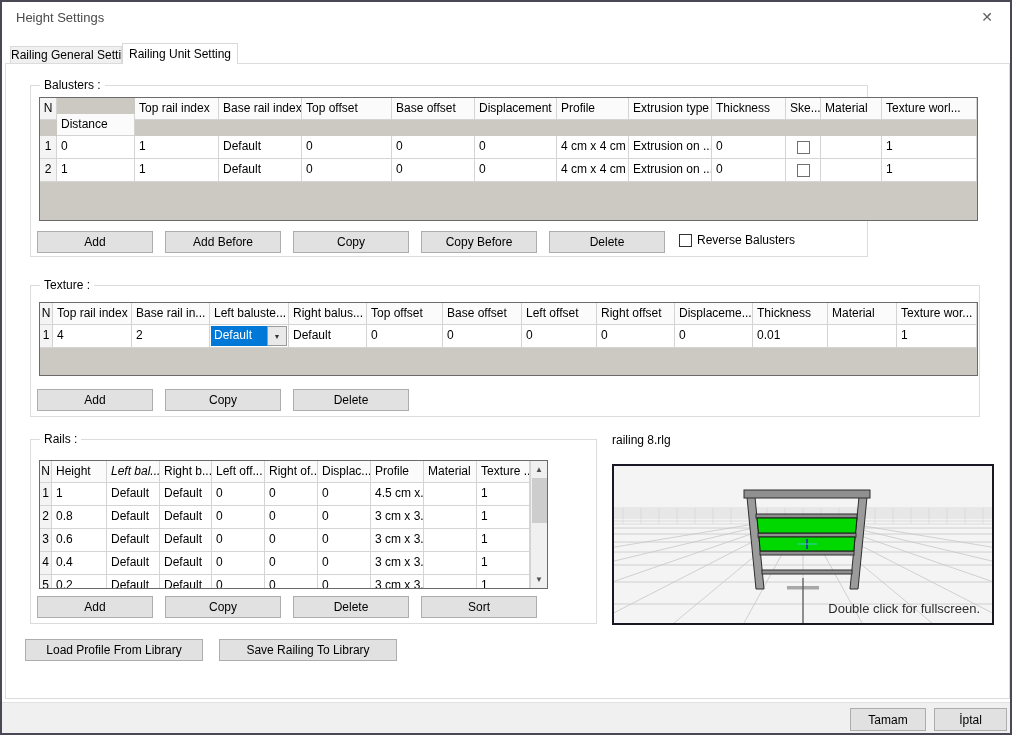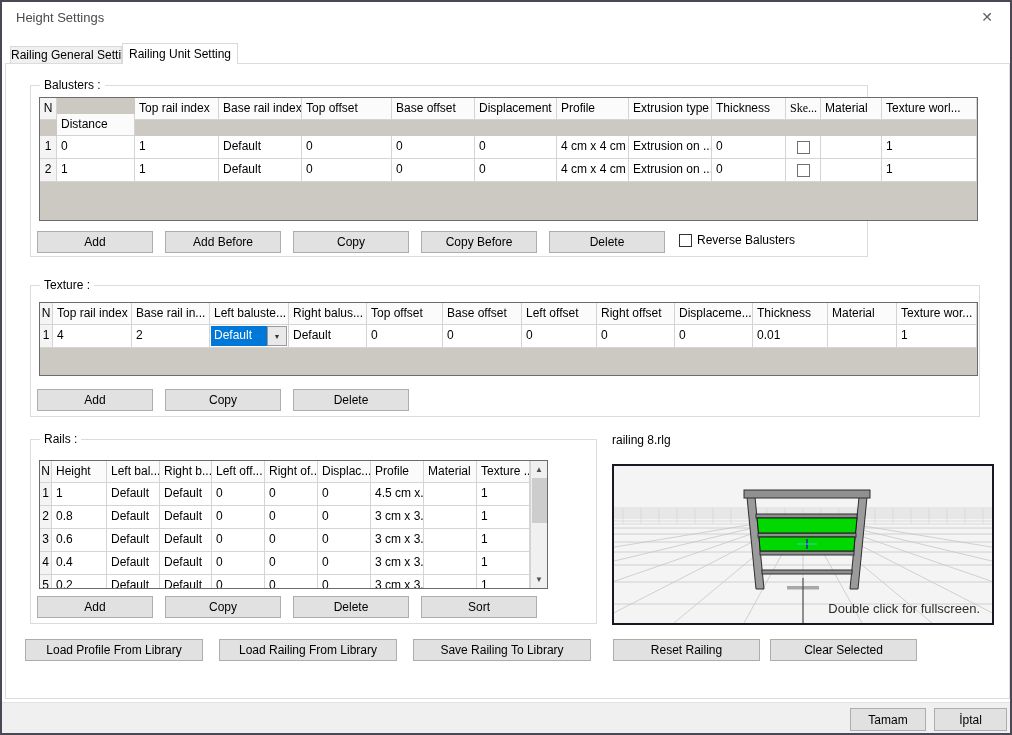--- a/index.html
+++ b/index.html
@@ -80,21 +80,21 @@
           <div class="th cn" style="width: 17px;">N</div>
           <div class="th" style="width: 78px; margin-top: 16px;">Distance</div>
           <div class="th" style="width: 84px;">Top rail index</div>
           <div class="th" style="width: 83px;">Base rail index</div>
           <div class="th" style="width: 90px;">Top offset</div>
           <div class="th" style="width: 83px;">Base offset</div>
           <div class="th" style="width: 82px;">Displacement</div>
           <div class="th" style="width: 72px;">Profile</div>
           <div class="th" style="width: 83px;">Extrusion type</div>
           <div class="th" style="width: 74px;">Thickness</div>
-          <div class="th" style="width: 35px; font-family: Liberation Serif, serif;">Ske...</div>
+          <div class="th" style="width: 35px;">Ske...</div>
           <div class="th" style="width: 61px;">Material</div>
           <div class="th" style="width: 95px;">Texture worl...</div>
         </div>
         <div class="tr">
           <div class="td cn" style="width: 17px;">1</div>
           <div class="td" style="width: 78px;">0</div>
           <div class="td" style="width: 84px;">1</div>
           <div class="td" style="width: 83px;">Default</div>
           <div class="td" style="width: 90px;">0</div>
           <div class="td" style="width: 83px;">0</div>
@@ -184,21 +184,21 @@
         <button class="btn">Delete</button>
       </div>
   </div>
 
   <div class="group" style="left:28px;top:437px;width:567px;height:185px;">
     <span class="group-label">Rails :</span>
     <div class="grid" style="left:8px;top:20px;width:507px;height:127px;">
         <div class="tr">
           <div class="th cn" style="width: 12px;">N</div>
           <div class="th" style="width: 55px;">Height</div>
-          <div class="th" style="width: 53px;">Left bal...</div>
+          <div class="th" style="width: 53px; font-style: italic;">Left bal...</div>
           <div class="th" style="width: 52px;">Right b...</div>
           <div class="th" style="width: 53px;">Left off...</div>
           <div class="th" style="width: 53px;">Right of...</div>
           <div class="th" style="width: 53px;">Displac...</div>
           <div class="th" style="width: 53px;">Profile</div>
           <div class="th" style="width: 53px;">Material</div>
           <div class="th" style="width: 53px;">Texture ...</div>
         </div>
         <div class="tr">
           <div class="td cn" style="width: 12px;">1</div>
@@ -326,26 +326,21 @@
         <rect x="130" y="24" width="126" height="8" fill="#909090" stroke="#2e2e2e" stroke-width="1"></rect>
         <line x1="193" y1="73" x2="193" y2="83" stroke="#2121c0" stroke-width="1.5"></line>
         <line x1="183" y1="78" x2="203" y2="78" stroke="#3ec6c6" stroke-width="1"></line>
       </g>
       <text x="366" y="147" text-anchor="end" font-family="Liberation Sans, sans-serif" font-size="13" fill="#2b2b2b">Double click for fullscreen.</text>
     </svg>
   </div>
 
   <div class="lib-row" style="left:23px;top:637px;">
       <button class="btn">Load Profile From Library</button>
-      <button class="btn">Load Railing From Library</button>
       <button class="btn">Save Railing To Library</button>
-    </div>
-  <div class="pv-row" style="left:611px;top:637px;">
-      <button class="btn">Reset Railing</button>
-      <button class="btn">Clear Selected</button>
     </div>
 
   <div class="footer">
     <button class="btn btn-ok">Tamam</button>
     <button class="btn btn-cancel">İptal</button>
   </div>
 
 </div>
 
 </body></html>

